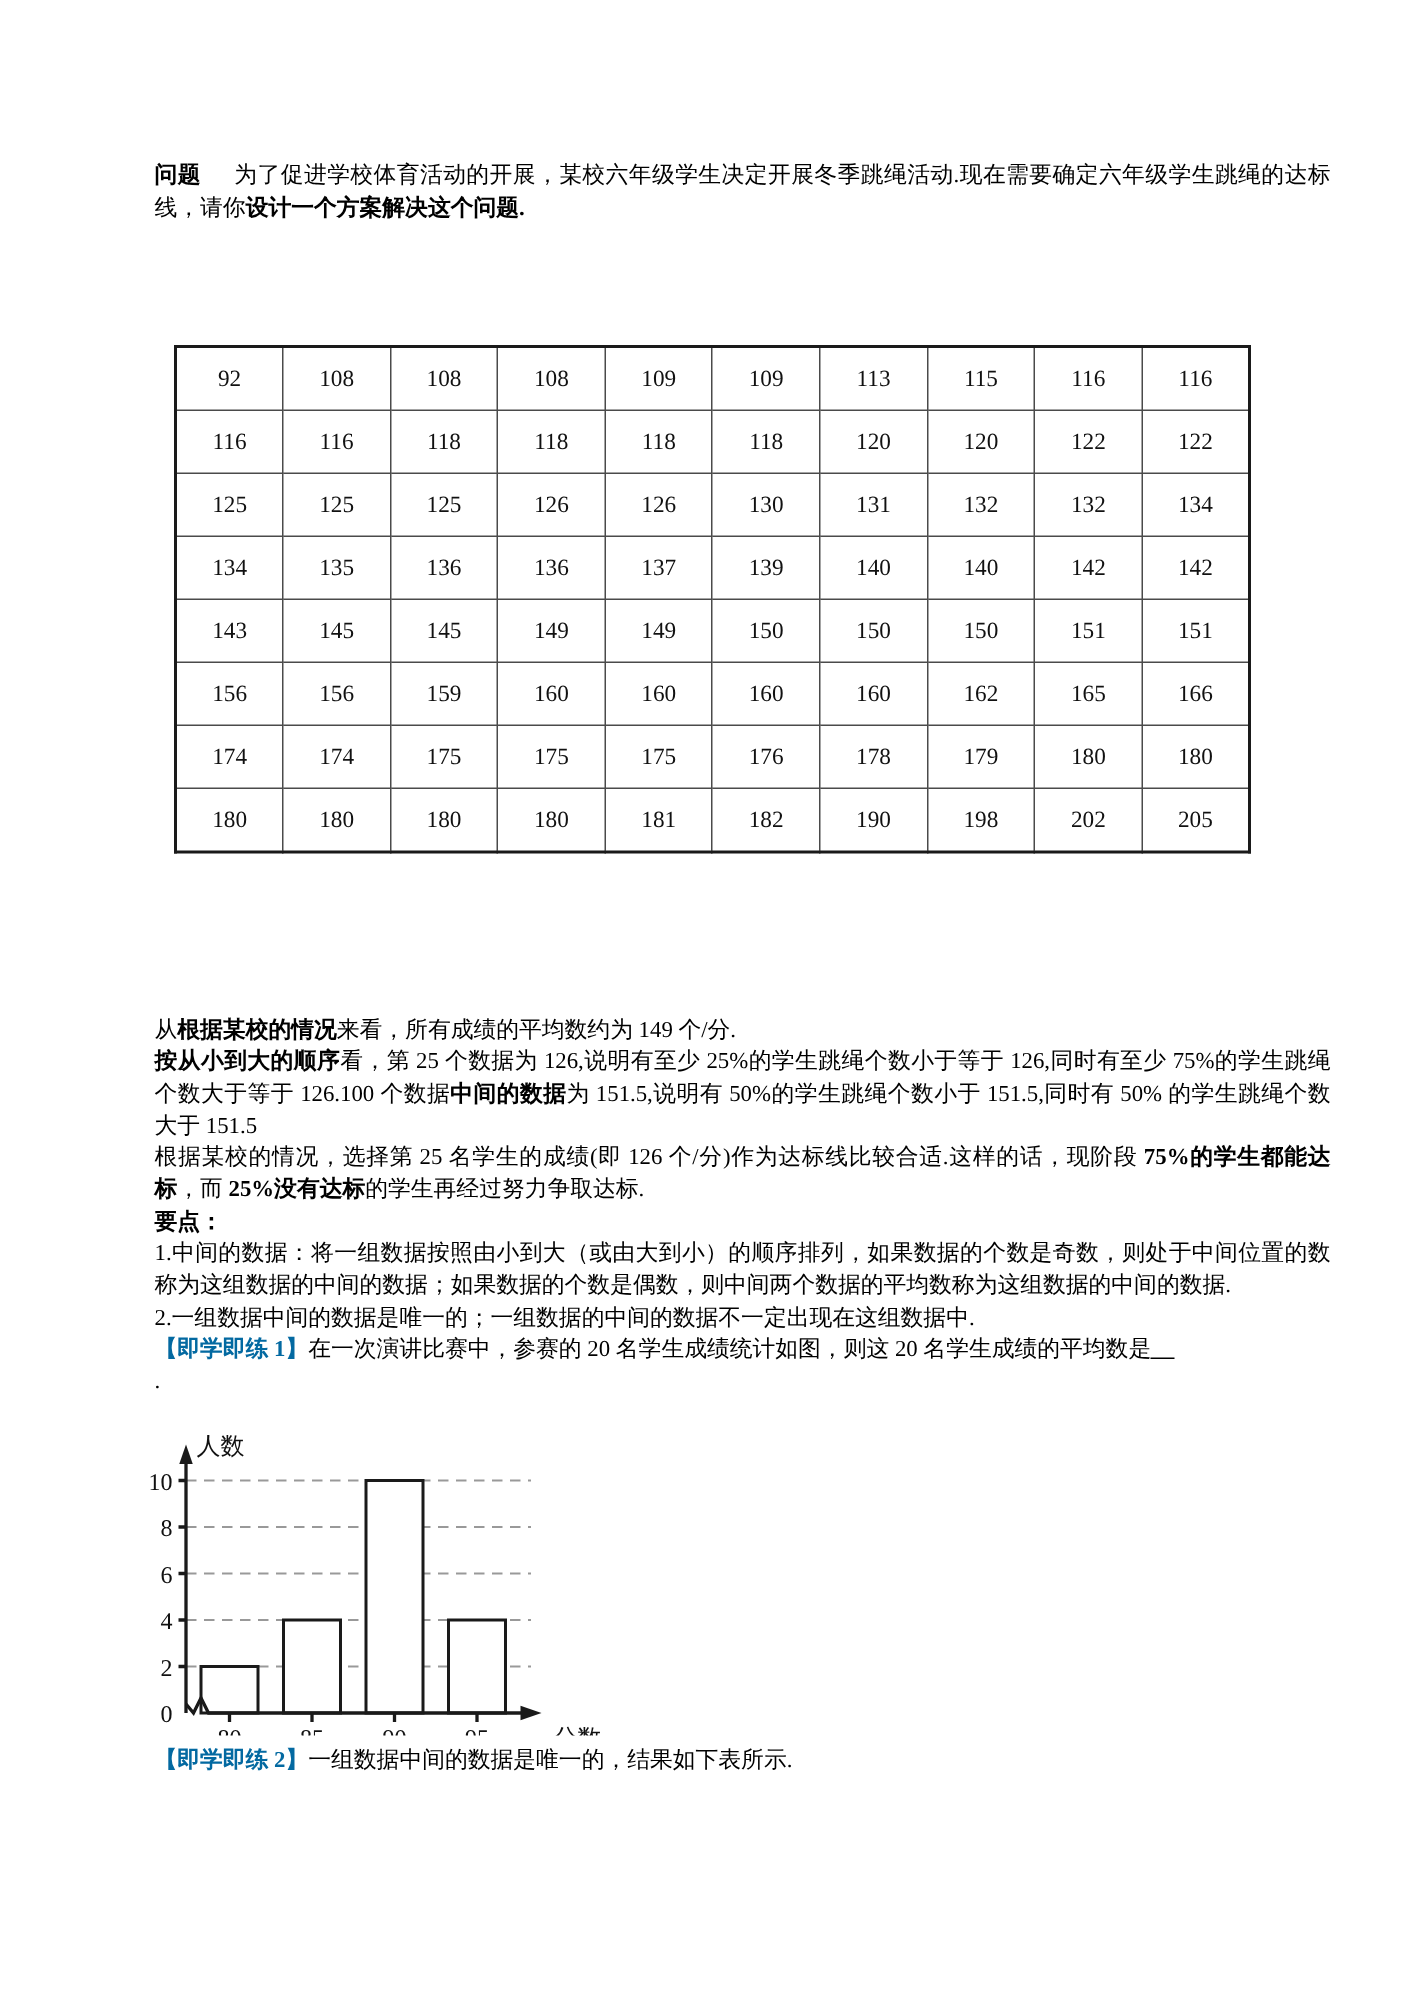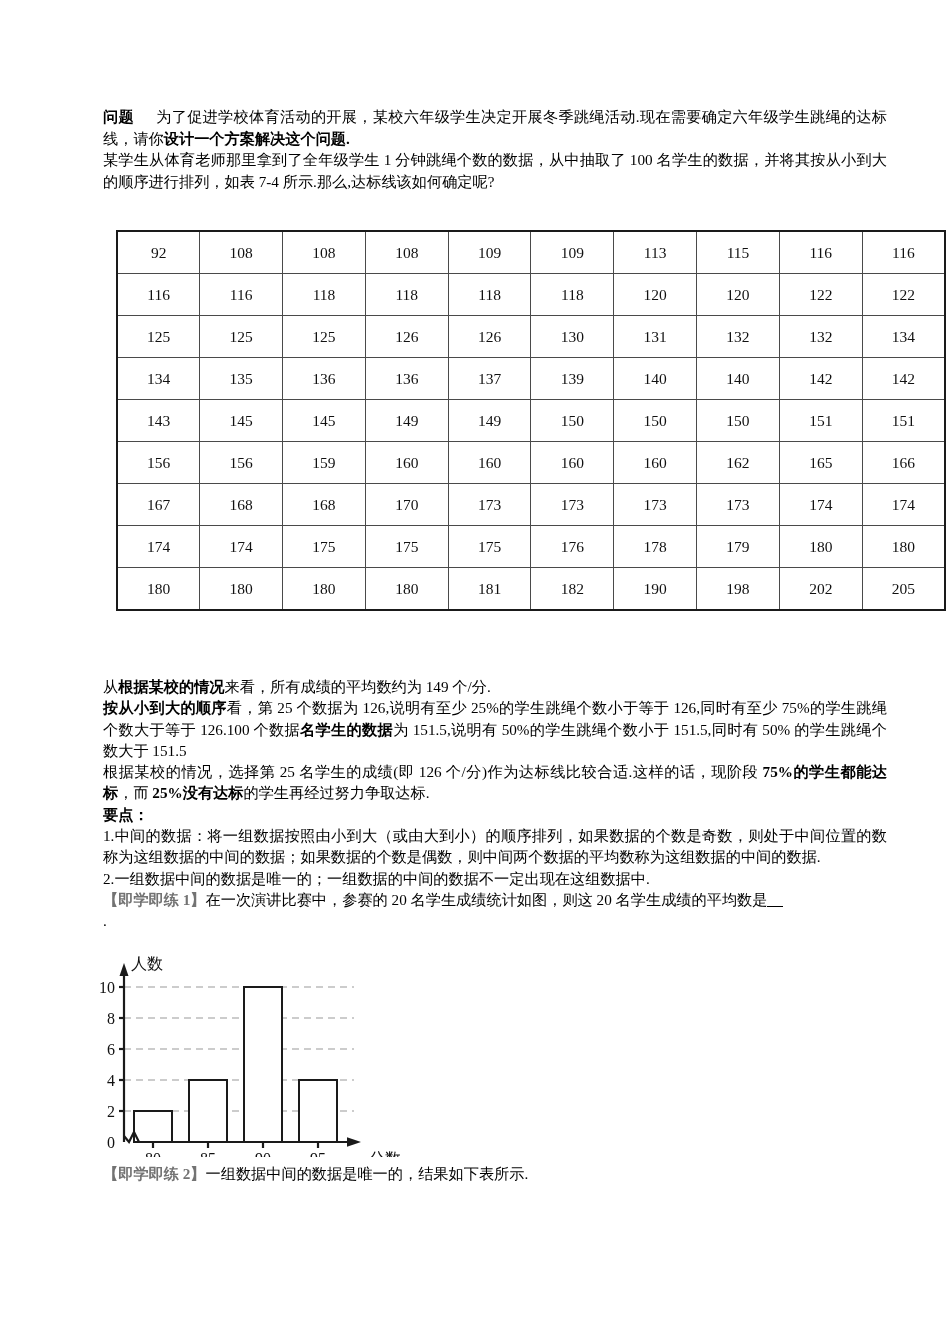--- a/index.html
+++ b/index.html
@@ -29,42 +29,42 @@
     width: 784px;
   }
   p.para {
     margin: 0;
     font-size: 15.2px;
     line-height: 21.5px;
     text-align: justify;
     text-justify: inter-character;
   }
   .b { font-weight: bold; }
-  .blue { color: #737373; font-weight: bold; }
+  .blue { color: #0369a1; font-weight: bold; }
   .indent-sp { display: inline-block; width: 22px; }
 
   
   .table-caption {
     text-align: center;
     font-size: 16px;
     font-weight: bold;
     margin: 3px 0 6px 0;
     letter-spacing: 0.5px;
   }
 
   
   .data-table-wrap {
     position: absolute;
     left: 97px;
     top: 230px;
     width: 762px;
   }
   table.data-table {
     border-collapse: collapse;
-    width: 830px;
+    width: 718px;
     table-layout: fixed;
     border: 2px solid #1a1a1a;
   }
   table.data-table td {
     border: 1px solid #4a4a4a;
     height: 41px;
     text-align: center;
     vertical-align: middle;
     font-size: 15.5px;
     font-family: "Liberation Serif", "DejaVu Serif", serif;
@@ -105,21 +105,20 @@
     vertical-align: -2px;
   }
 </style>
 </head>
 <body>
 
 <div class="page">
 
   <div class="content">
     <p class="para"><span class="b">问题</span><span class="indent-sp"></span><span>为了促进学校体育活动的开展，某校六年级学生决定开展冬季跳绳活动.现在需要确定六年级学生跳绳的达标线，请你</span><span class="b">设计一个方案解决这个问题.</span></p>
-    <p class="para">某学生从体育老师那里拿到了全年级学生 1 分钟跳绳个数的数据，从中抽取了 100 名学生的数据，并将其按从小到大的顺序进行排列，如表 7-4 所示.那么,达标线该如何确定呢?</p>
   </div>
 
 
   <div class="data-table-wrap">
     <table class="data-table">
       <tbody>
         <tr>
           <td>92</td>
           <td>108</td>
           <td>108</td>
@@ -185,32 +184,20 @@
           <td>159</td>
           <td>160</td>
           <td>160</td>
           <td>160</td>
           <td>160</td>
           <td>162</td>
           <td>165</td>
           <td>166</td>
         </tr>
         <tr>
-          <td>167</td>
-          <td>168</td>
-          <td>168</td>
-          <td>170</td>
-          <td>173</td>
-          <td>173</td>
-          <td>173</td>
-          <td>173</td>
-          <td>174</td>
-          <td>174</td>
-        </tr>
-        <tr>
           <td>174</td>
           <td>174</td>
           <td>175</td>
           <td>175</td>
           <td>175</td>
           <td>176</td>
           <td>178</td>
           <td>179</td>
           <td>180</td>
           <td>180</td>
@@ -227,21 +214,21 @@
           <td>202</td>
           <td>205</td>
         </tr>
       </tbody>
     </table>
   </div>
 
   <div class="block-after-table">
     <p class="para"><span>从</span><span class="b">根据某校的情况</span><span>来看，所有成绩的平均数约为 149 个/分.</span></p>
 
-    <p class="para"><span class="b">按从小到大的顺序</span><span>看，第 25 个数据为 126,说明有至少 25%的学生跳绳个数小于等于 126,同时有至少 75%的学生跳绳个数大于等于 126.100 个数据</span><span class="b">名学生的数据</span><span>为 151.5,说明有 50%的学生跳绳个数小于 151.5,同时有 50%  的学生跳绳个数大于 151.5</span></p>
+    <p class="para"><span class="b">按从小到大的顺序</span><span>看，第 25 个数据为 126,说明有至少 25%的学生跳绳个数小于等于 126,同时有至少 75%的学生跳绳个数大于等于 126.100 个数据</span><span class="b">中间的数据</span><span>为 151.5,说明有 50%的学生跳绳个数小于 151.5,同时有 50%  的学生跳绳个数大于 151.5</span></p>
 
     <p class="para"><span>根据某校的情况，选择第 25 名学生的成绩(即 126 个/分)作为达标线比较合适.这样的话，现阶段 </span><span class="b">75%的学生都能达标</span><span>，而 </span><span class="b">25%没有达标</span><span>的学生再经过努力争取达标.</span></p>
 
     <p class="para b">要点：</p>
     <p class="para">1.中间的数据：将一组数据按照由小到大（或由大到小）的顺序排列，如果数据的个数是奇数，则处于中间位置的数称为这组数据的中间的数据；如果数据的个数是偶数，则中间两个数据的平均数称为这组数据的中间的数据.</p>
     <p class="para">2.一组数据中间的数据是唯一的；一组数据的中间的数据不一定出现在这组数据中.</p>
 
     <p class="para"><span class="blue">【即学即练 1】</span><span>在一次演讲比赛中，参赛的 20  名学生成绩统计如图，则这 20 名学生成绩的平均数是</span><span class="fill-blank"></span></p>
     <p class="para">.</p>
   </div>

